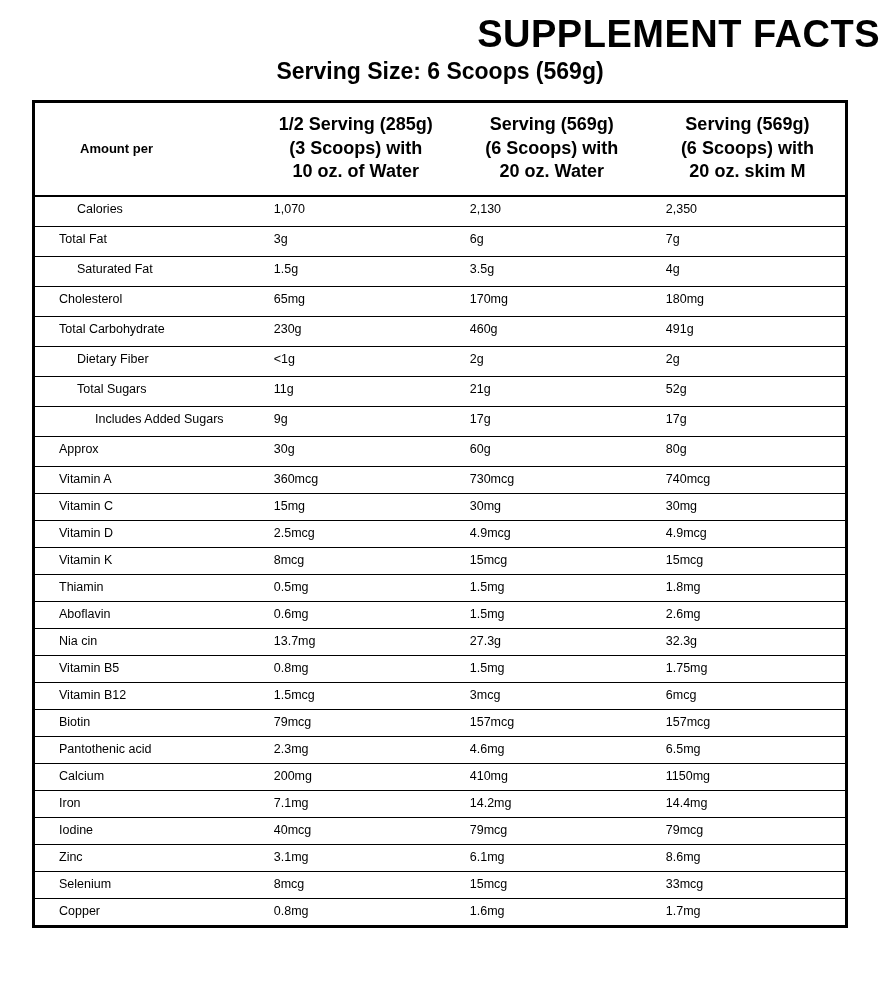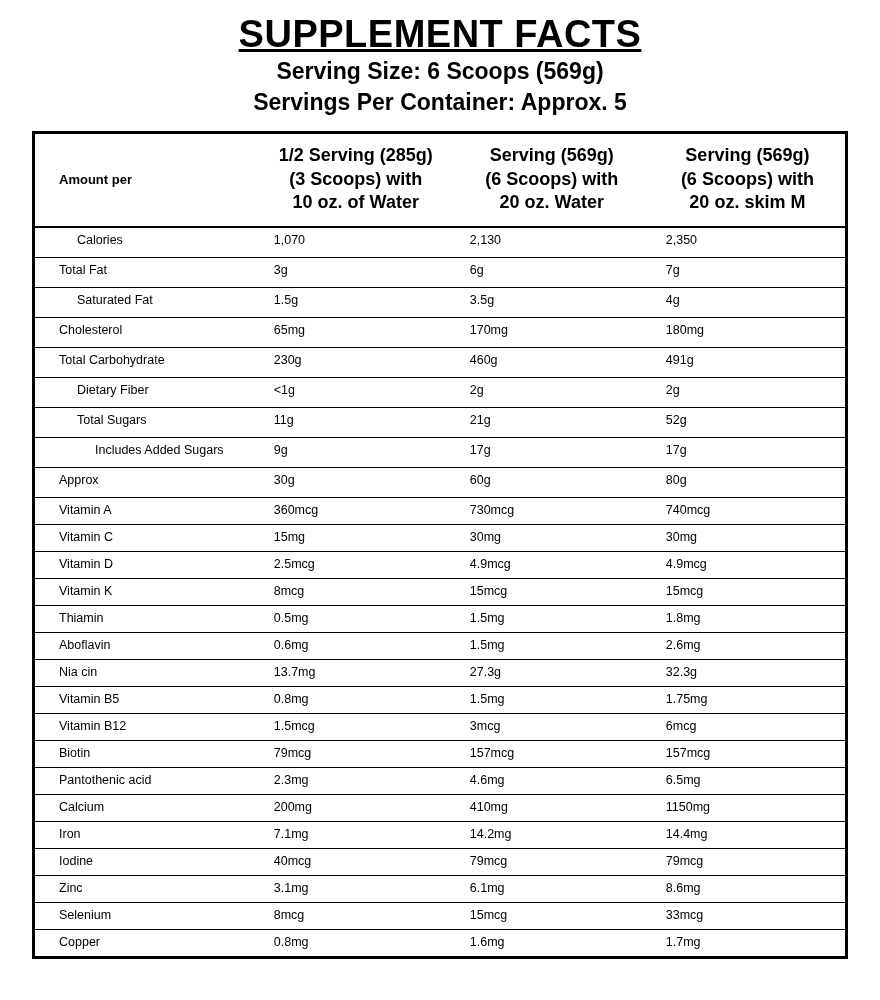--- a/index.html
+++ b/index.html
@@ -15,27 +15,26 @@
     -webkit-font-smoothing: antialiased;
   }
   .page {
     position: relative;
     width: 880px;
     height: 1000px;
     box-sizing: border-box;
     padding: 0;
   }
   .title {
-    text-align: center;
+    text-align: right;
     font-size: 38px;
     font-weight: bold;
     letter-spacing: 0.5px;
     margin: 14px 0 0 0;
     line-height: 1.1;
-    text-decoration: underline;
   }
   .subtitle {
     text-align: center;
     font-size: 23px;
     font-weight: bold;
     line-height: 1.35;
   }
   .subtitle .line2 {
     display: block;
   }
@@ -58,21 +57,21 @@
     font-size: 18px;
     font-weight: bold;
     padding: 10px 4px 11px 4px;
     vertical-align: middle;
     text-align: center;
     line-height: 1.32;
     border-bottom: 2.5px solid #000;
   }
   thead th.amount-per {
     text-align: left;
-    padding-left: 24px;
+    padding-left: 45px;
     font-size: 13px;
   }
   thead th .hline { display: block; }
 
   tbody td {
     font-size: 12.5px;
     padding: 4px 4px 4px 4px;
     border-bottom: 1.6px solid #000;
     line-height: 1.25;
     vertical-align: middle;
@@ -97,21 +96,20 @@
 </style>
 </head>
 <body>
 
 <div class="page">
 
   <div class="title">SUPPLEMENT FACTS</div>
 
   <div class="subtitle">
     <span>Serving Size: 6 Scoops (569g)</span>
-    <span class="line2">Servings Per Container: Approx. 5</span>
   </div>
 
   <div class="table-wrap">
     <table class="facts">
       <colgroup>
         <col class="c-name">
         <col class="c-col1">
         <col class="c-col2">
         <col class="c-col3">
       </colgroup>

